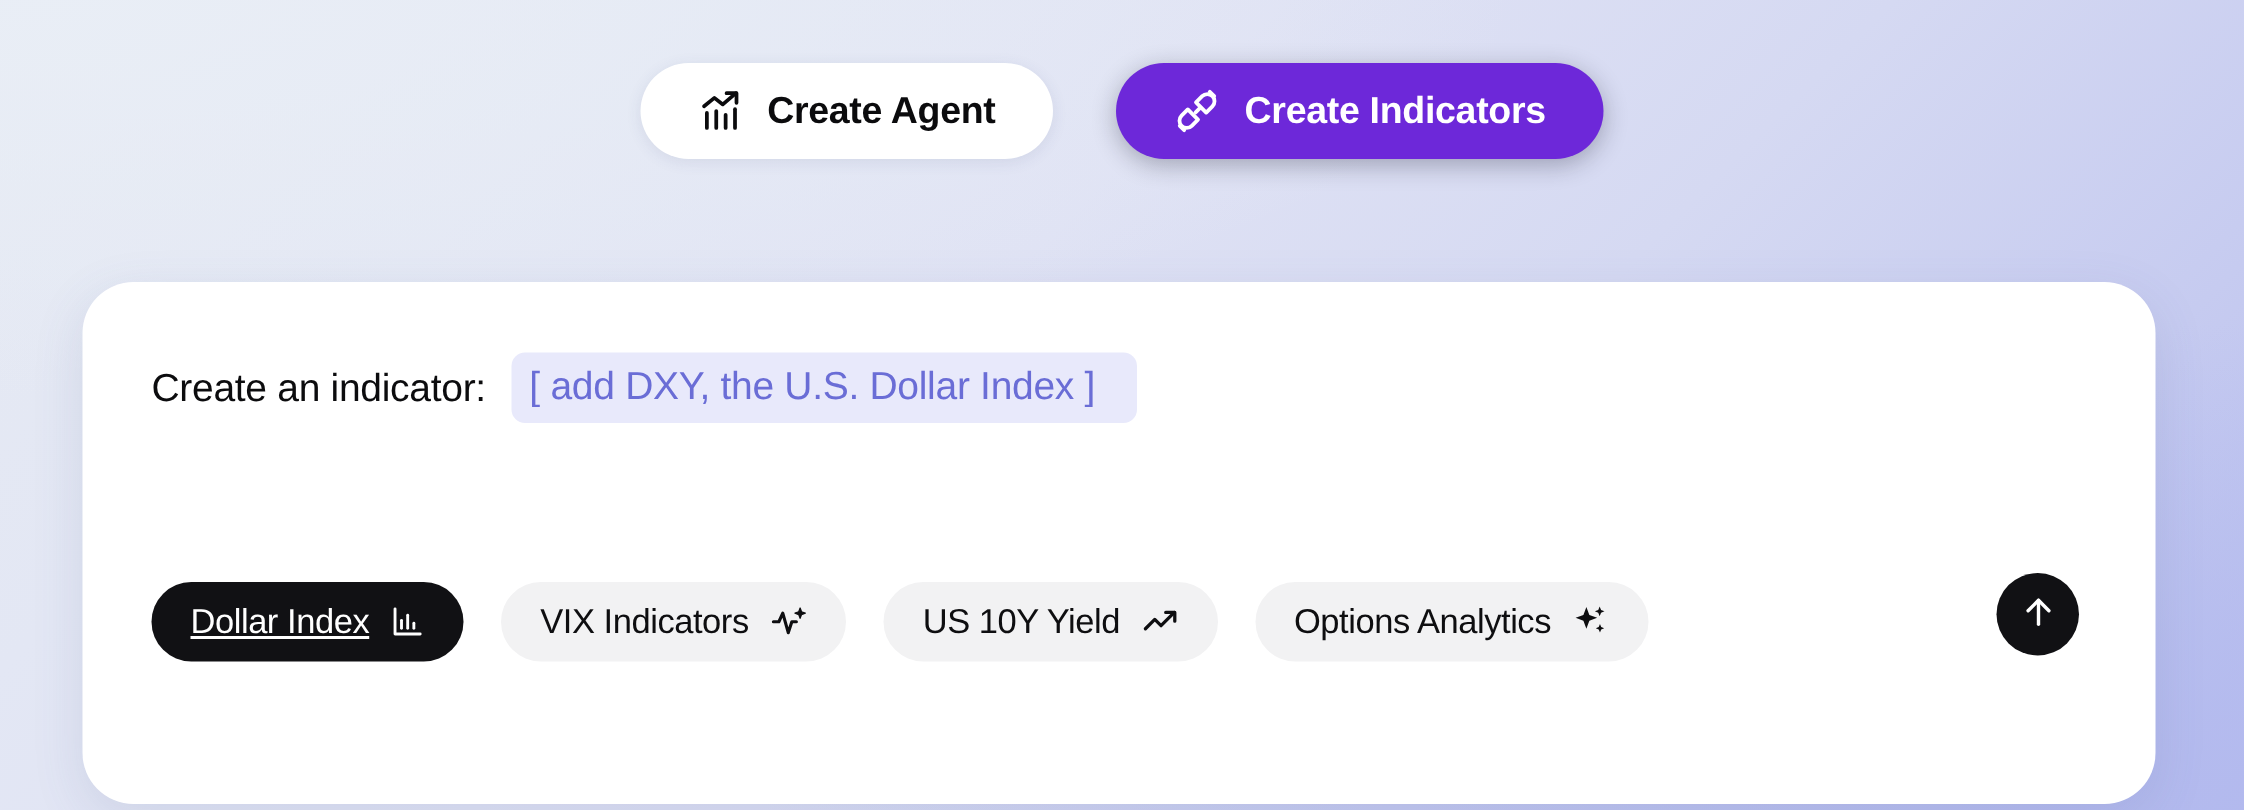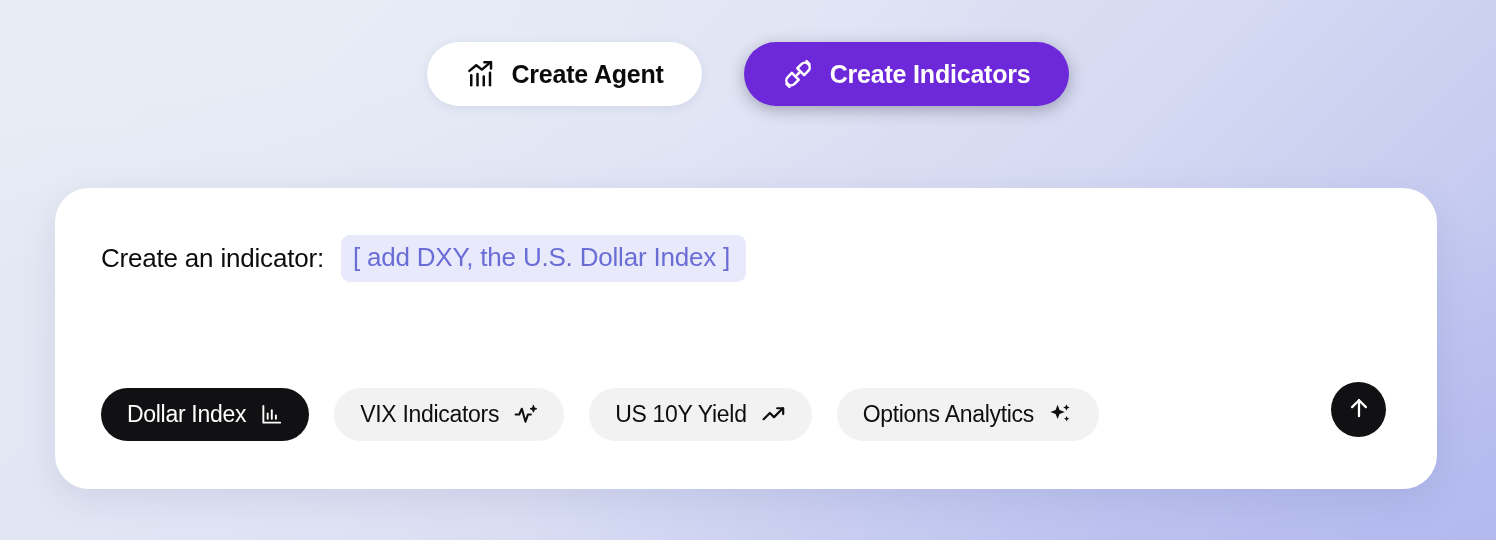--- a/index.html
+++ b/index.html
@@ -75,21 +75,21 @@
     box-shadow: 0 4px 16px rgba(20,20,40,0.30);
   }
   .top-btn .ico { display: flex; align-items: center; }
 
   
   #card {
     position: absolute;
     left: 55px;
     top: 188px;
     width: 1382px;
-    height: 301px;
+    height: 348px;
     background: #ffffff;
     border-radius: 34px;
     box-shadow: 0 10px 34px rgba(80,90,150,0.13);
   }
 
   
   #prompt-row {
     position: absolute;
     left: 46px;
     top: 47px;
@@ -101,21 +101,21 @@
     font-size: 26px;
     color: #0c0c0e;
     letter-spacing: -0.2px;
     white-space: nowrap;
   }
   #prompt-value {
     font-size: 26px;
     color: #6a6dd6;
     background: #e8e9fb;
     border-radius: 9px;
-    padding: 7px 16px 9px 12px;
+    padding: 7px 28px 9px 12px;
     letter-spacing: -0.2px;
     white-space: nowrap;
   }
 
   
   #chips-row {
     position: absolute;
     left: 46px;
     top: 200px;
     display: flex;
@@ -136,20 +136,21 @@
     cursor: pointer;
     font-family: "Liberation Sans", sans-serif;
   }
   .chip.light {
     background: #f2f2f3;
     color: #0e0e10;
   }
   .chip.dark {
     background: #111114;
     color: #ffffff;
+    text-decoration: underline;
   }
   .chip .ico { display: flex; align-items: center; }
 
   
   #send-button {
     position: absolute;
     left: 1276px;
     top: 194px;
     width: 55px;
     height: 55px;

